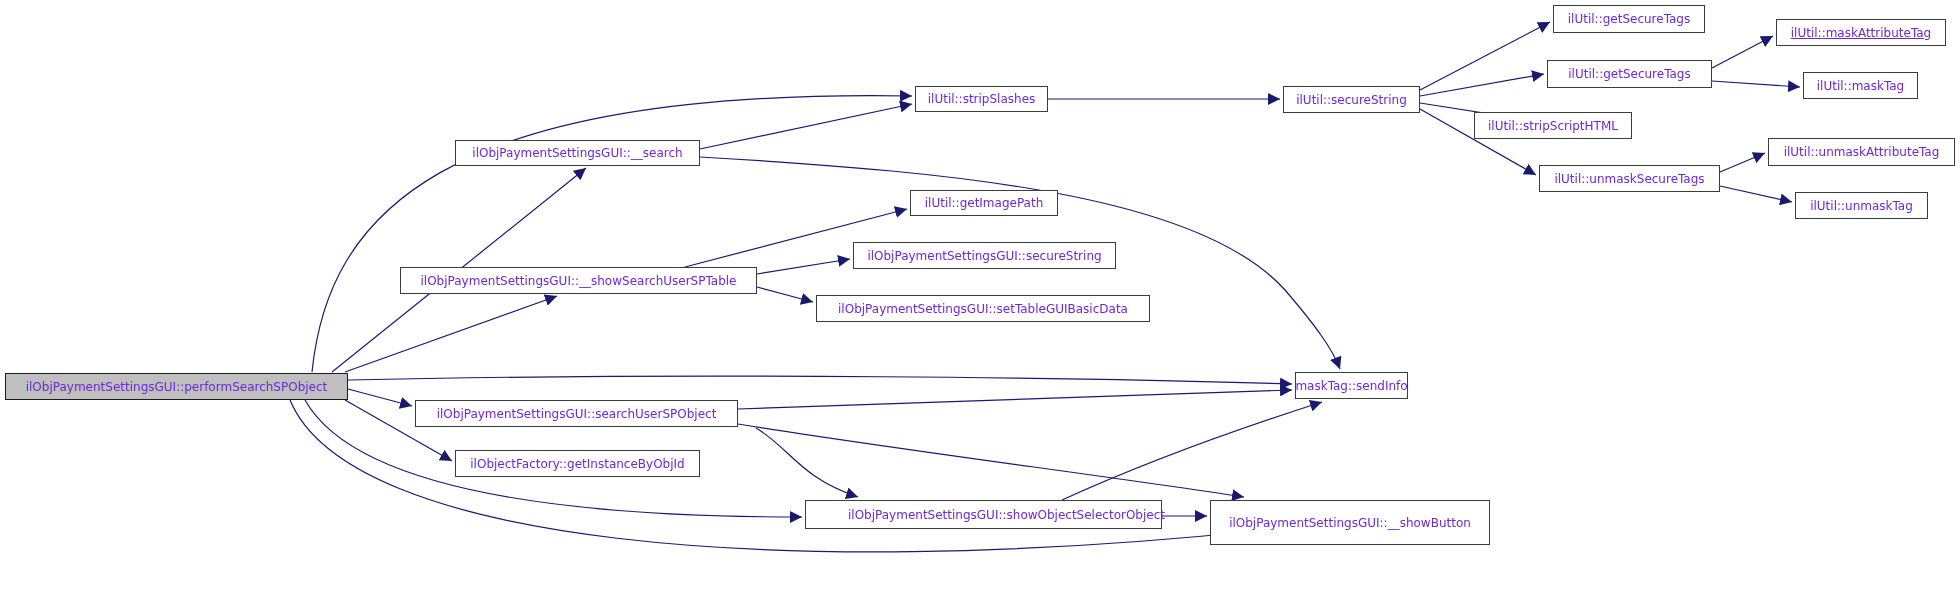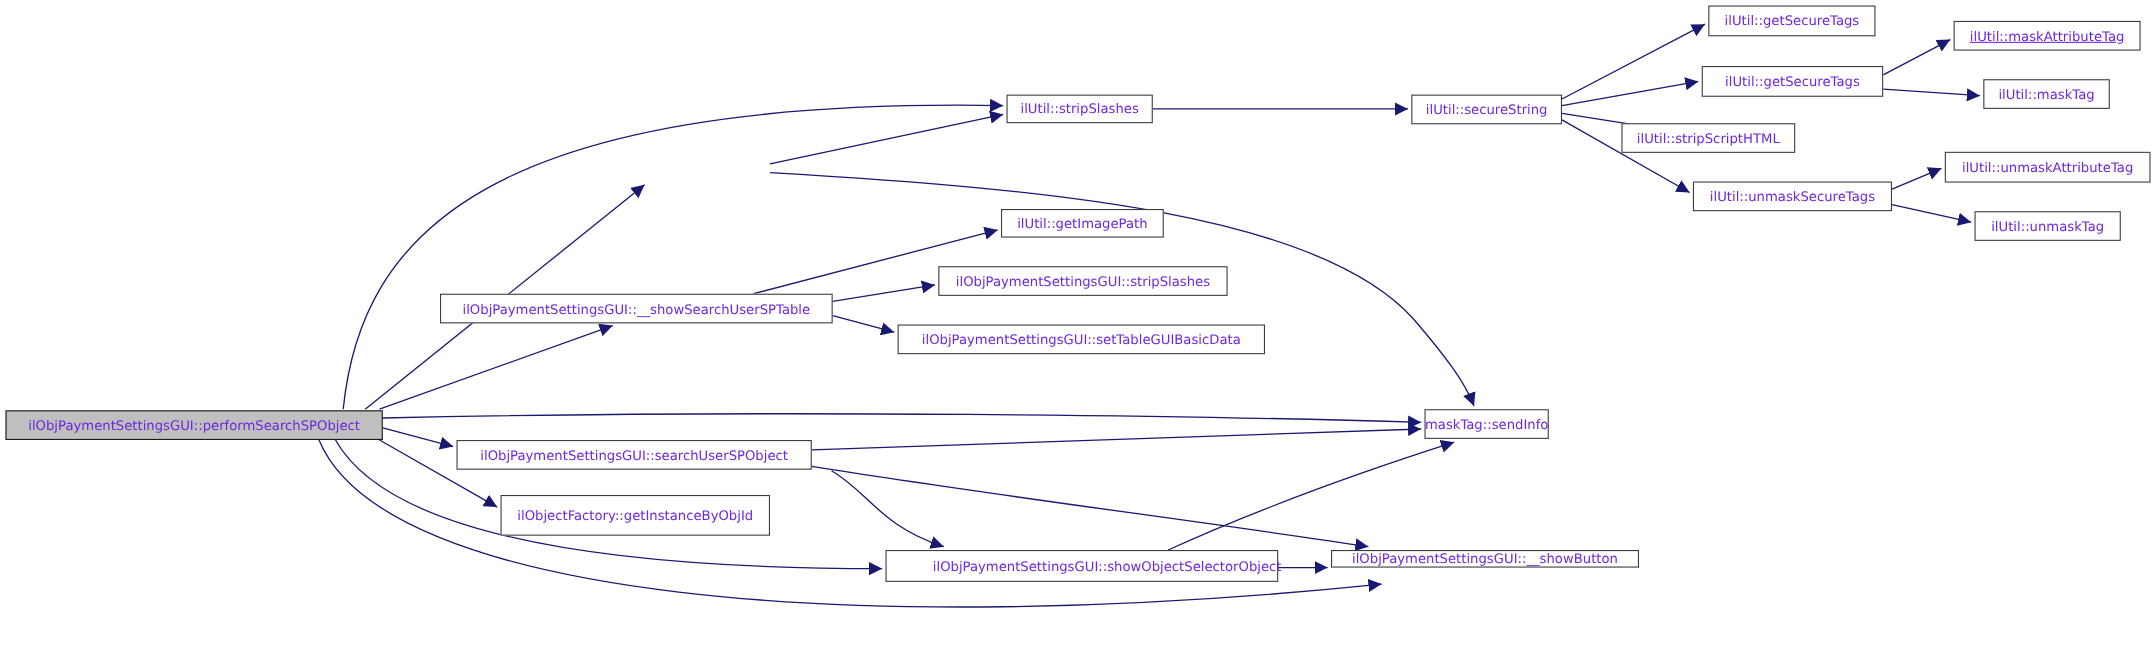--- a/index.html
+++ b/index.html
@@ -78,30 +78,31 @@
       <path d="M 685 267 L 907 209" class="edge" marker-end="url(#arrow)"></path>
       <path d="M 757 274 L 850 259" class="edge" marker-end="url(#arrow)"></path>
       <path d="M 757 287 L 813 302" class="edge" marker-end="url(#arrow)"></path>
       <path d="M 738 409 L 1292 390" class="edge" marker-end="url(#arrow)"></path>
       <path d="M 756 428 C 790 448, 800 478, 858 497" class="edge" marker-end="url(#arrow)"></path>
       <path d="M 738 424 C 900 450, 1100 475, 1244 497" class="edge" marker-end="url(#arrow)"></path>
       <path d="M 1062 500 C 1150 460, 1250 425, 1322 402" class="edge" marker-end="url(#arrow)"></path>
       <path d="M 1162 516 L 1207 516" class="edge" marker-end="url(#arrow)"></path>
     </svg>
 <div class="node highlight" style="left: 5px; top: 373px; width: 343px; height: 27px;">ilObjPaymentSettingsGUI::performSearchSPObject</div>
+    <div class="node" style="left: 455px; top: 140px; width: 245px; height: 26px;">ilObjPaymentSettingsGUI::__search</div>
     <div class="node" style="left: 915px; top: 86px; width: 133px; height: 26px;">ilUtil::stripSlashes</div>
     <div class="node" style="left: 1283px; top: 86px; width: 137px; height: 27px;">ilUtil::secureString</div>
     <div class="node" style="left: 910px; top: 190px; width: 148px; height: 26px;">ilUtil::getImagePath</div>
     <div class="node" style="left: 400px; top: 267px; width: 357px; height: 27px;">ilObjPaymentSettingsGUI::__showSearchUserSPTable</div>
-    <div class="node" style="left: 853px; top: 242px; width: 263px; height: 27px;">ilObjPaymentSettingsGUI::stripSlashes</div>
+    <div class="node" style="left: 853px; top: 242px; width: 263px; height: 27px;">ilObjPaymentSettingsGUI::secureString</div>
     <div class="node" style="left: 816px; top: 295px; width: 334px; height: 27px;">ilObjPaymentSettingsGUI::setTableGUIBasicData</div>
     <div class="node" style="left: 415px; top: 400px; width: 323px; height: 27px;">ilObjPaymentSettingsGUI::searchUserSPObject</div>
-    <div class="node" style="left: 455px; top: 450px; width: 245px; height: 37px;">ilObjectFactory::getInstanceByObjId</div>
+    <div class="node" style="left: 455px; top: 450px; width: 245px; height: 27px;">ilObjectFactory::getInstanceByObjId</div>
     <div class="node" style="left: 805px; top: 500px; width: 357px; height: 29px; padding-left: 46px;">ilObjPaymentSettingsGUI::showObjectSelectorObject</div>
-    <div class="node" style="left: 1210px; top: 500px; width: 280px; height: 16px;">ilObjPaymentSettingsGUI::__showButton</div>
+    <div class="node" style="left: 1210px; top: 500px; width: 280px; height: 45px;">ilObjPaymentSettingsGUI::__showButton</div>
     <div class="node" style="left: 1295px; top: 372px; width: 113px; height: 27px;">maskTag::sendInfo</div>
     <div class="node" style="left: 1553px; top: 5px; width: 152px; height: 28px;">ilUtil::getSecureTags</div>
     <div class="node" style="left: 1547px; top: 60px; width: 165px; height: 28px;">ilUtil::getSecureTags</div>
     <div class="node" style="left: 1474px; top: 112px; width: 158px; height: 27px;">ilUtil::stripScriptHTML</div>
     <div class="node" style="left: 1539px; top: 165px; width: 181px; height: 27px;">ilUtil::unmaskSecureTags</div>
     <div class="node" style="left: 1776px; top: 19px; width: 170px; height: 27px; text-decoration: underline;">ilUtil::maskAttributeTag</div>
     <div class="node" style="left: 1803px; top: 72px; width: 115px; height: 27px;">ilUtil::maskTag</div>
     <div class="node" style="left: 1768px; top: 138px; width: 187px; height: 28px;">ilUtil::unmaskAttributeTag</div>
     <div class="node" style="left: 1795px; top: 192px; width: 133px; height: 27px;">ilUtil::unmaskTag</div>
   </div>

